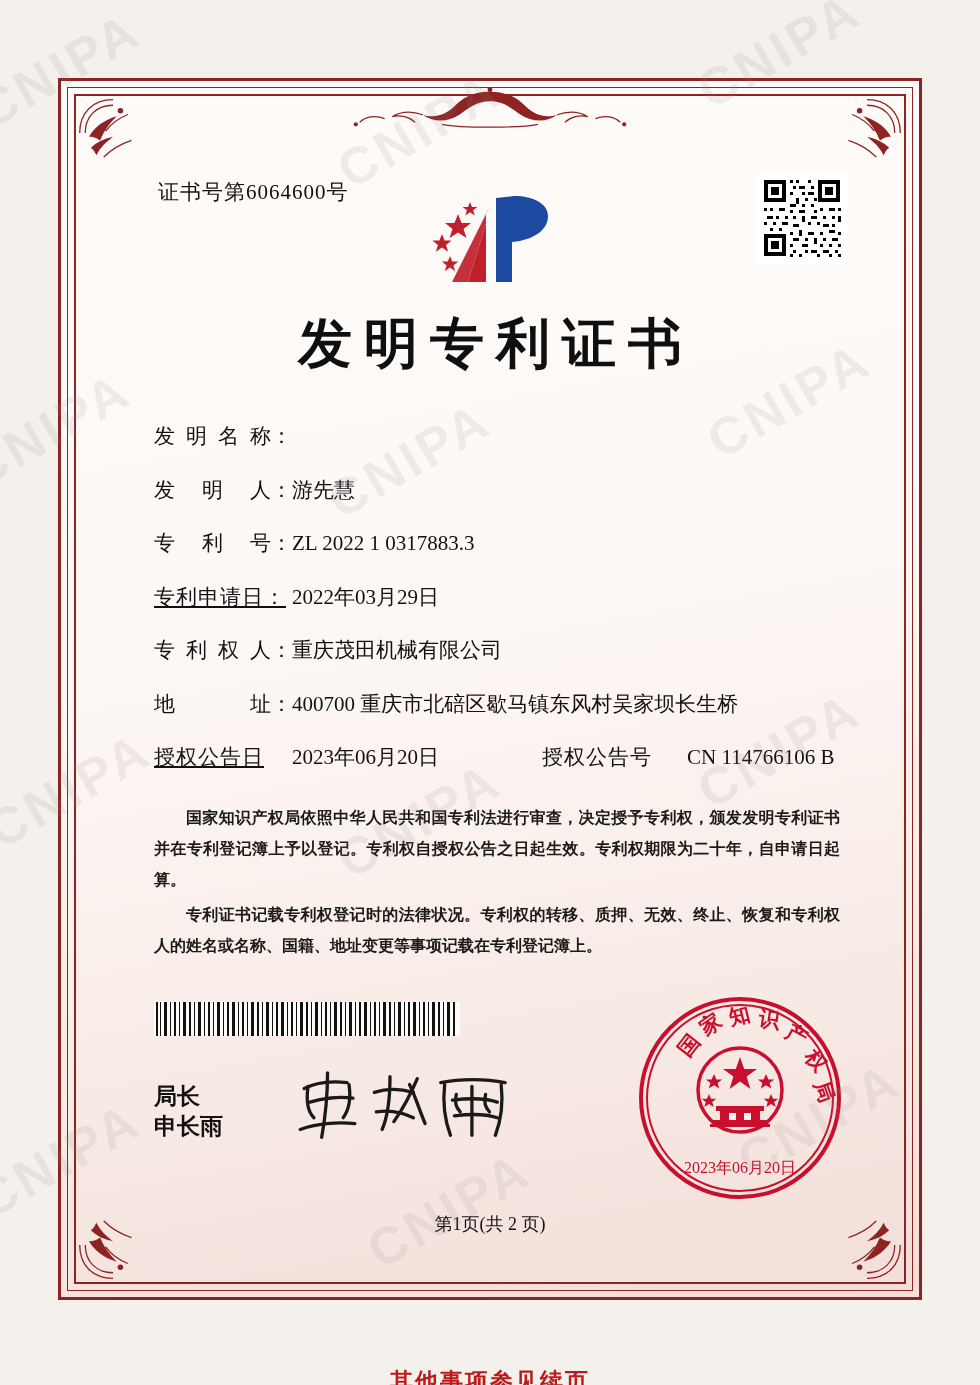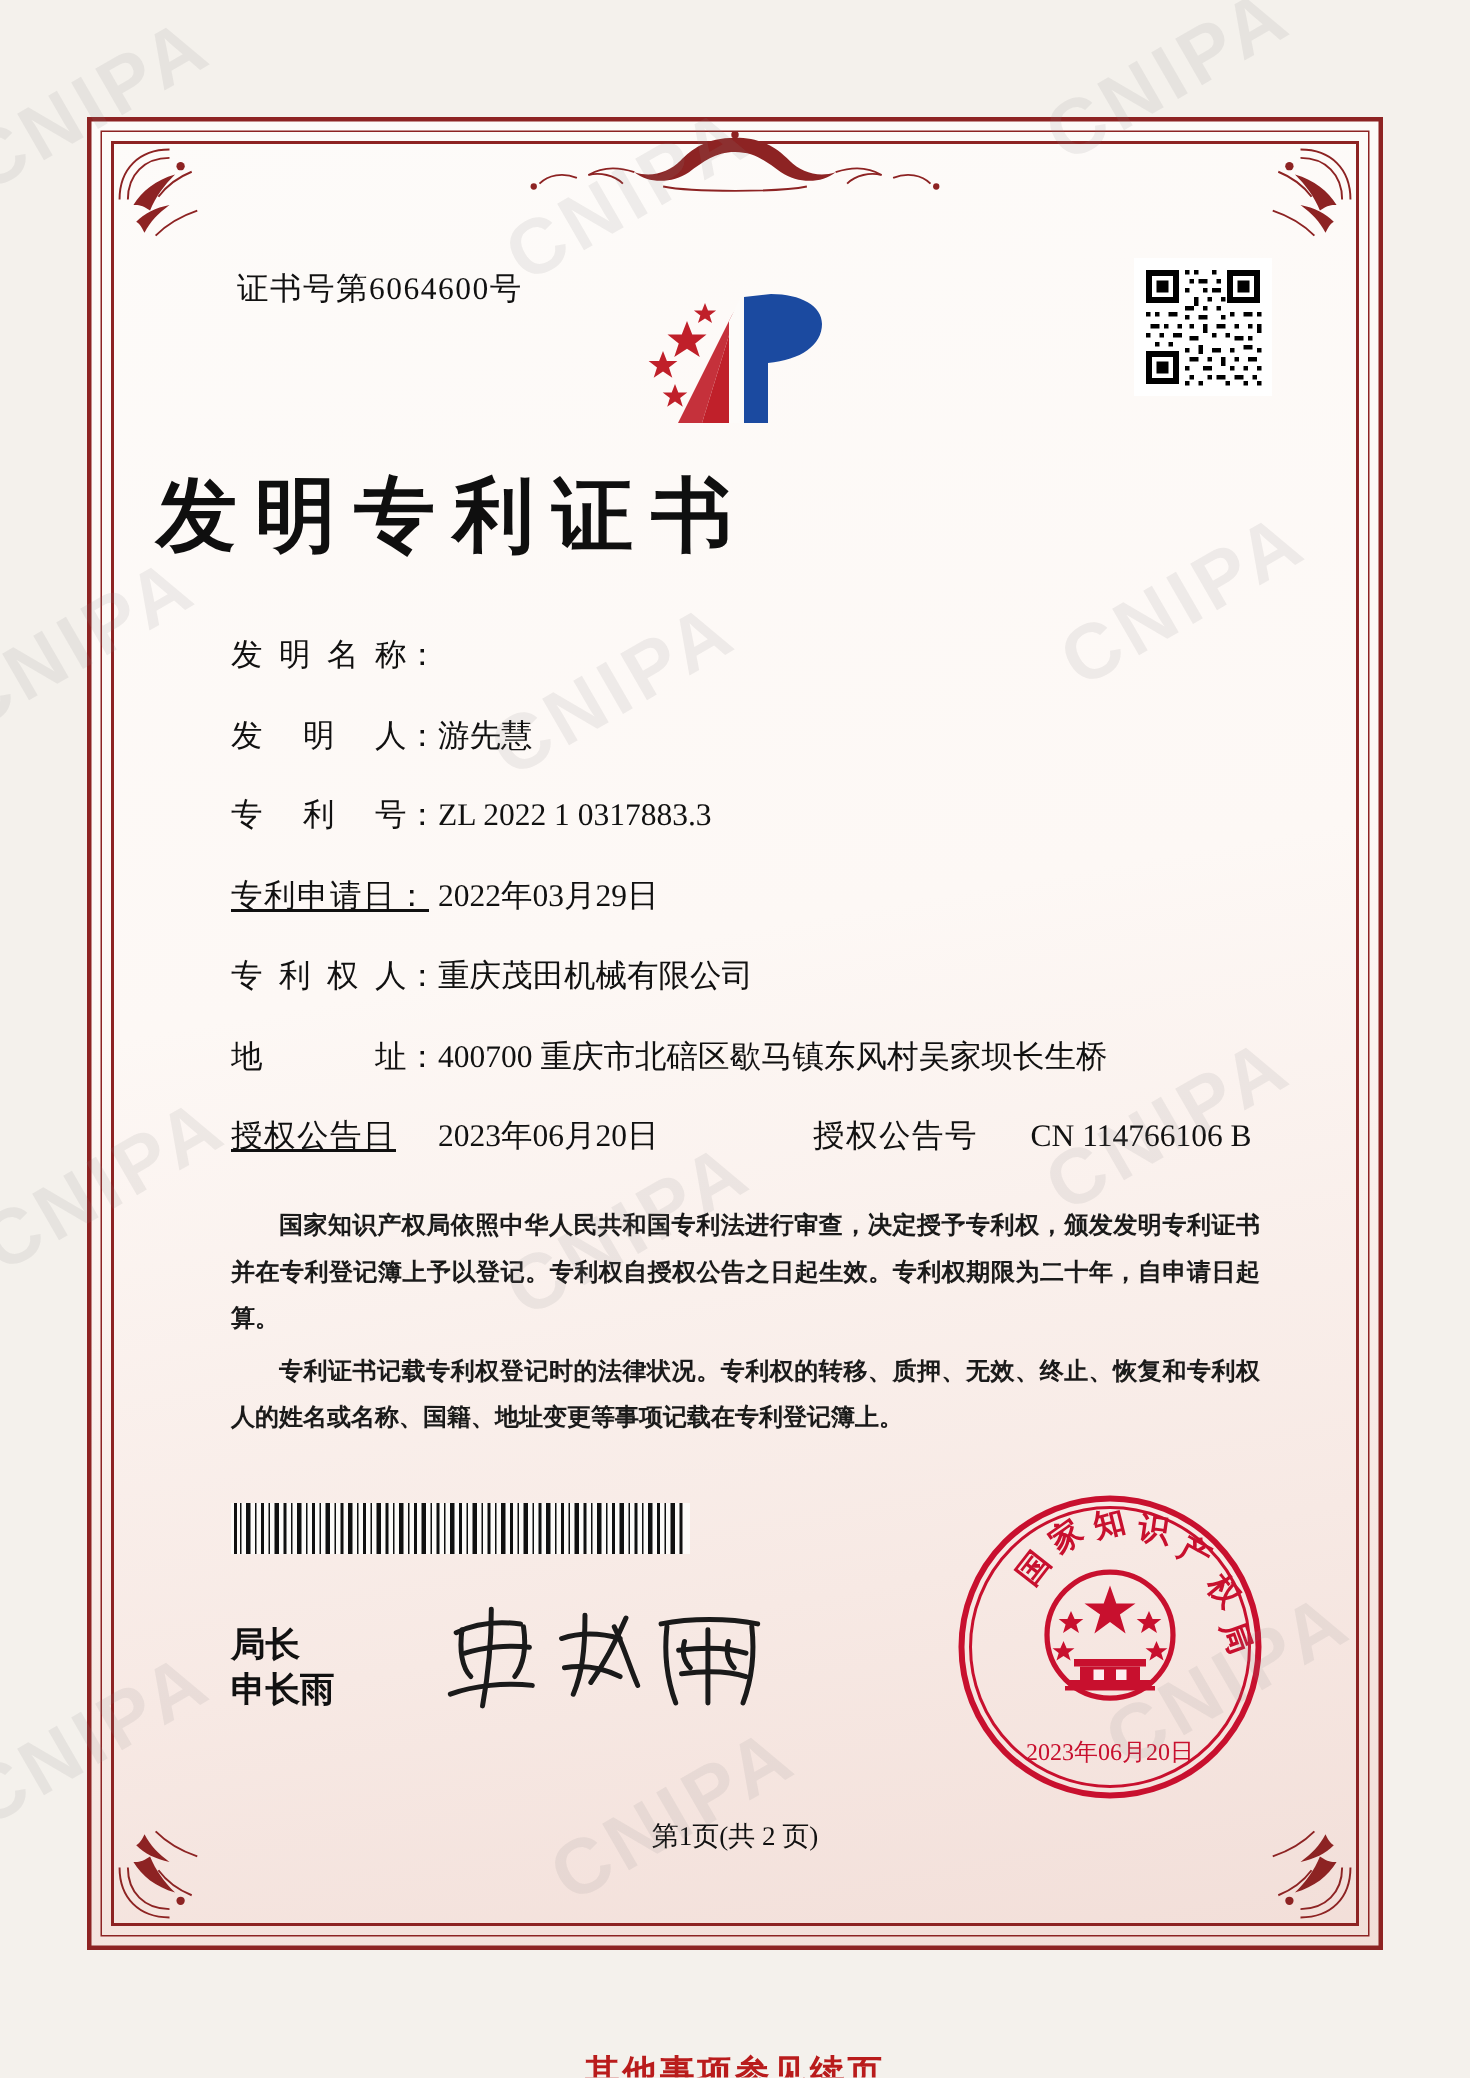--- a/index.html
+++ b/index.html
@@ -125,21 +125,21 @@
     height: 110px;
   }
   .logo svg { width: 100%; height: 100%; display: block; }
 
   
   .doc-title {
     position: absolute;
     left: 0;
     right: 0;
     top: 196px;
-    text-align: left;
+    text-align: center;
     font-size: 54px;
     font-weight: bold;
     letter-spacing: 12px;
     color: #0f0f0f;
     text-indent: 12px;
     font-family: "Liberation Serif", "DejaVu Serif", serif;
   }
 
   
   .fields {

